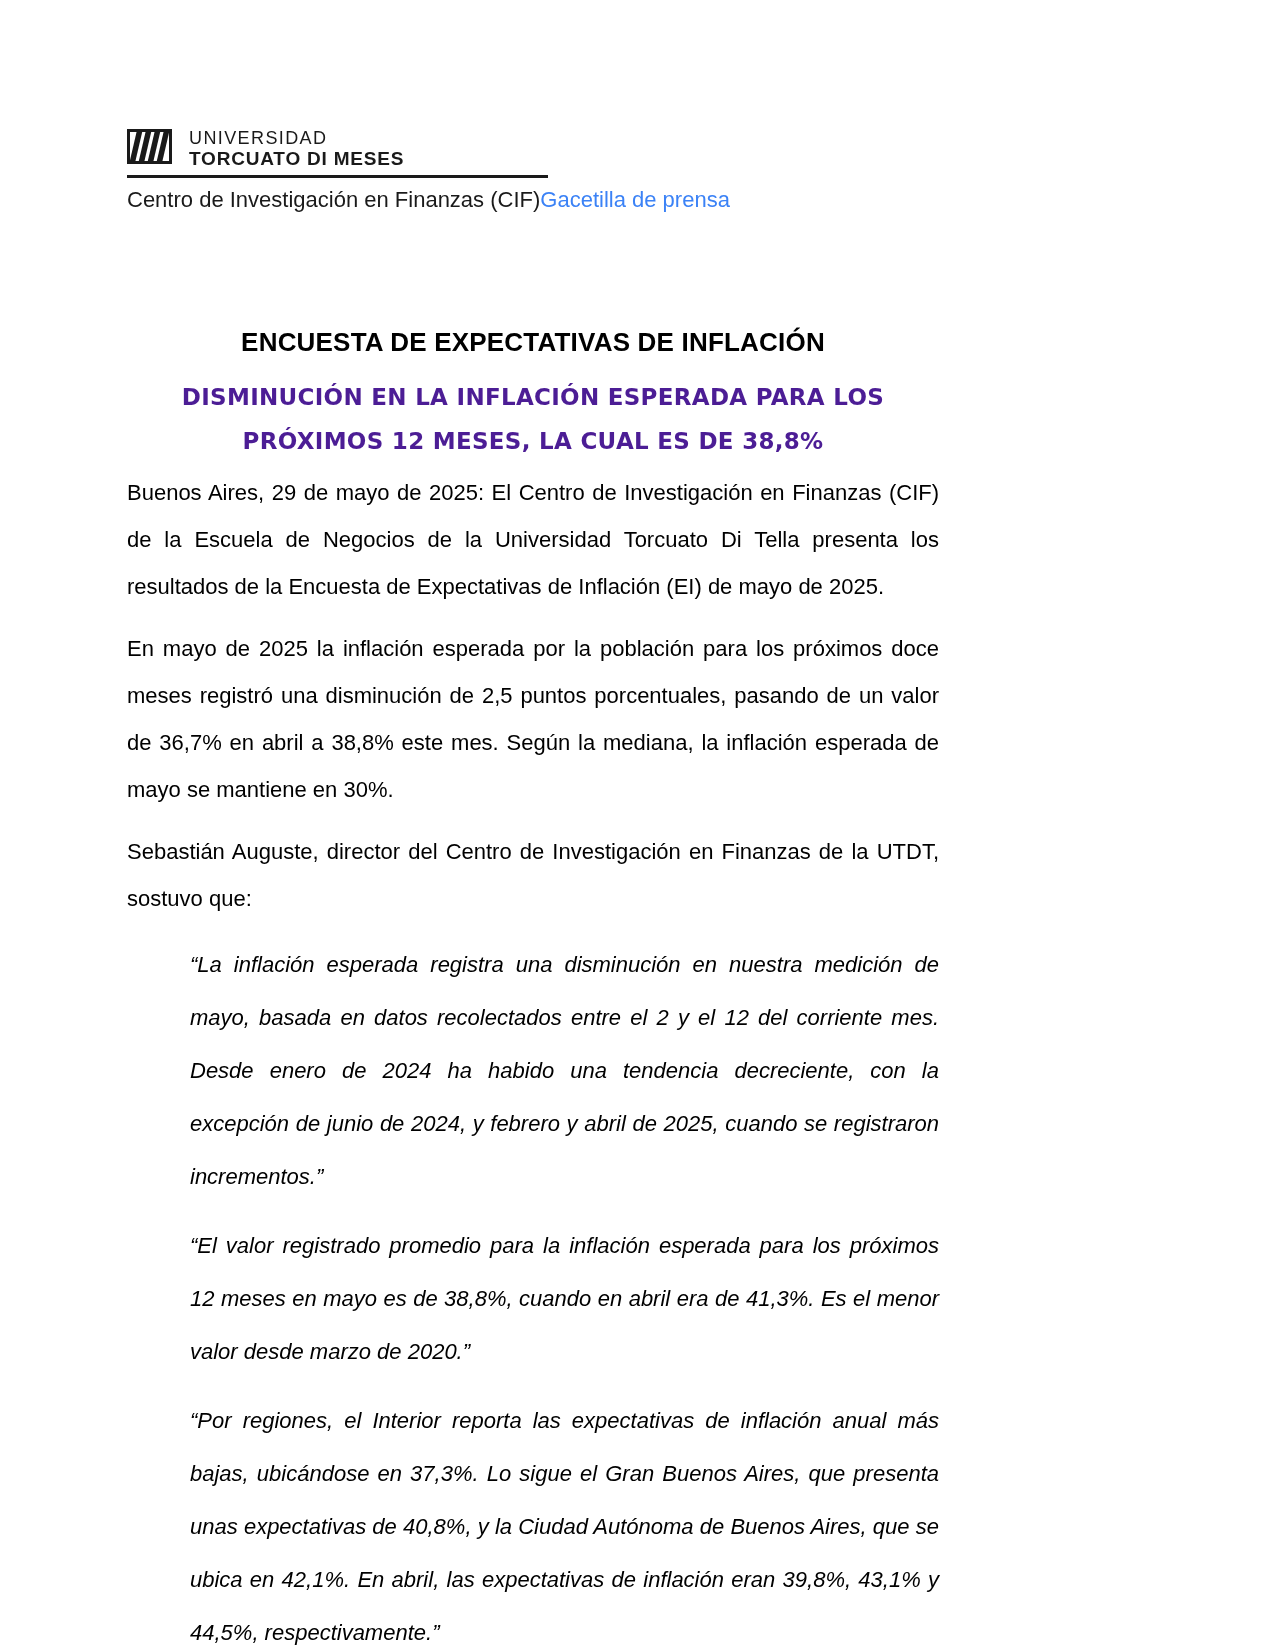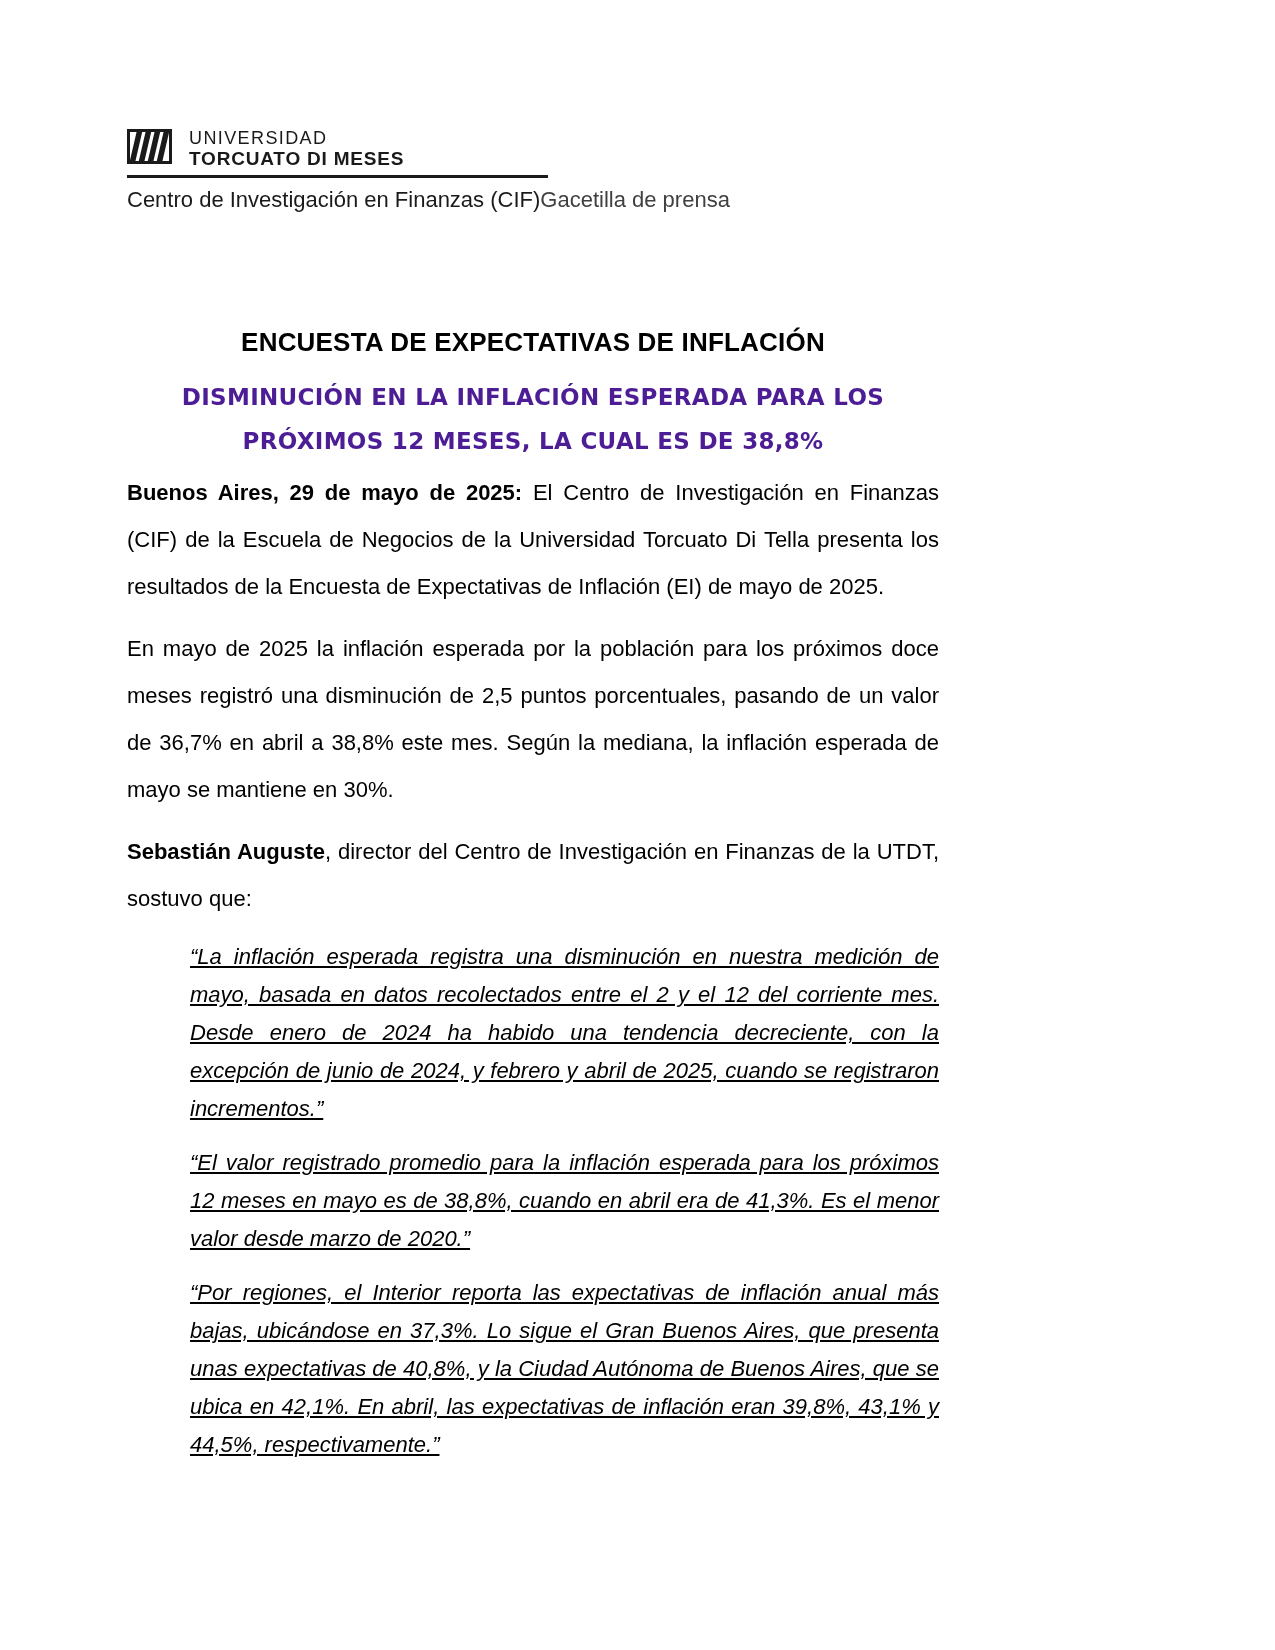--- a/index.html
+++ b/index.html
@@ -50,21 +50,21 @@
   }
   .dept-row {
     display: flex;
     justify-content: flex-start;
     align-items: baseline;
     margin-top: 9px;
     font-size: 22px;
     line-height: 26px;
   }
   .dept-name { color: #1a1a1a; }
-  .press-label { color: #404040; }
+  .press-label { color: #3b82f6; }
   
   h1.doc-title {
     font-size: 26px;
     font-weight: bold;
     text-align: center;
     letter-spacing: 0.2px;
     line-height: 34px;
     margin: 112px 0 0 0;
     color: #000000;
   }
@@ -78,29 +78,28 @@
     line-height: 44px;
     margin: 16px 0 0 0;
   }
   p.body-p {
     font-size: 22px;
     line-height: 47px;
     text-align: justify;
     margin: 0 0 15px 0;
   }
   p.body-p:first-of-type { margin-top: 0; }
-  .lead { font-weight: bold; }
+  .lead { font-weight: normal; }
   .quotes { margin-left: 63px; }
   p.quote {
     font-style: italic;
     font-size: 22px;
-    line-height: 38px;
+    line-height: 53px;
     text-align: justify;
     margin: 16px 0 0 0;
-    text-decoration: underline;
   }
 </style>
 </head>
 <body>
 
 <div class="page">
 
   <header>
     <div class="logo-row">
       <svg class="logo-mark" width="45" height="35" viewBox="0 0 45 35" aria-hidden="true">

